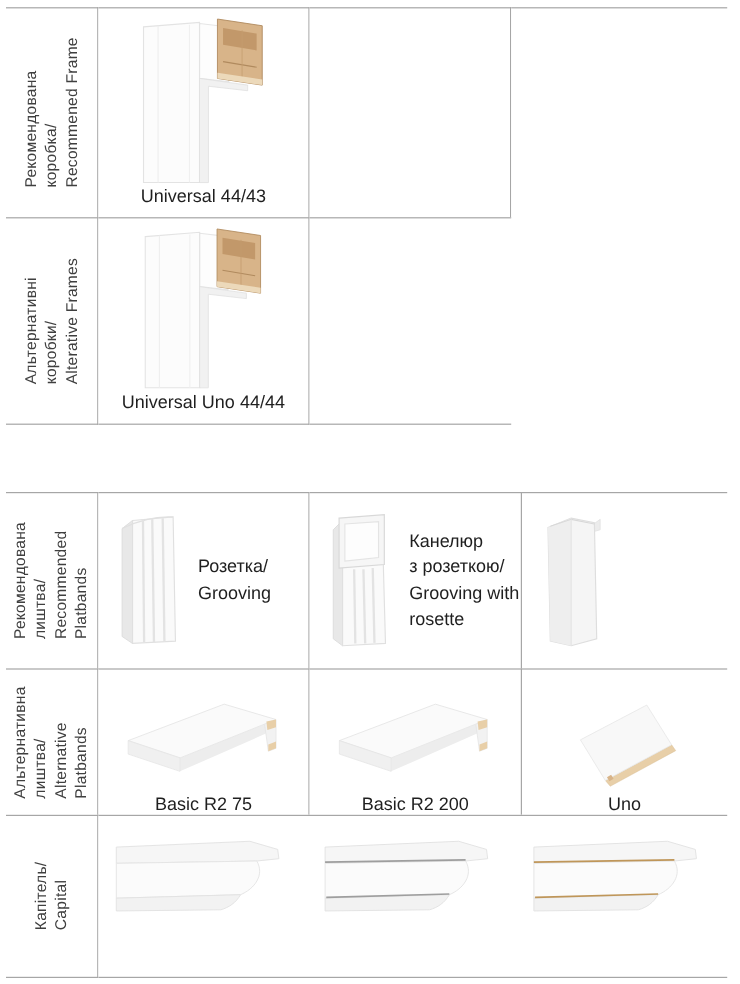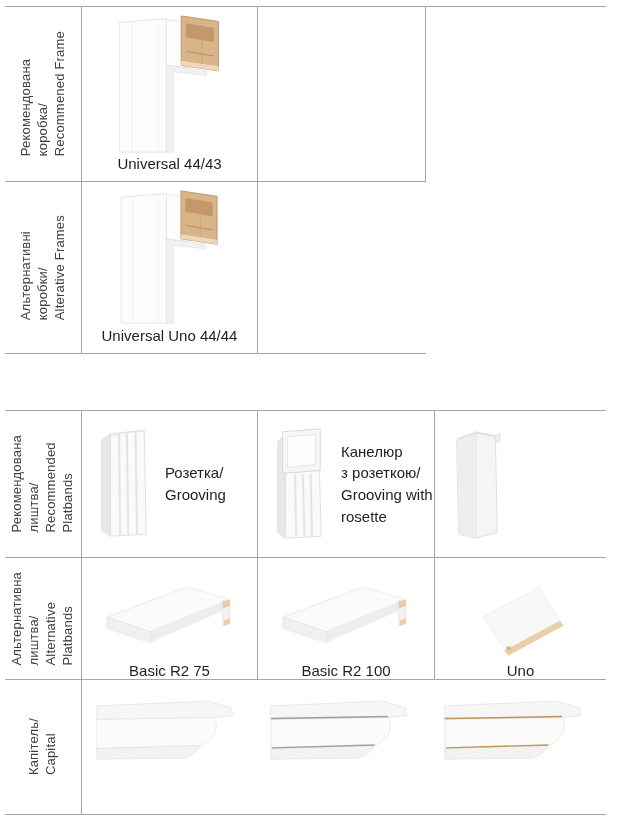--- a/index.html
+++ b/index.html
@@ -200,21 +200,21 @@
   <div class="cell vr plank-cell">
     <svg viewBox="0 0 170 95" width="158" height="86">
       <use href="#def-plank"></use>
     </svg>
     <span class="caption">Basic R2 75</span>
   </div>
   <div class="cell vr plank-cell">
     <svg viewBox="0 0 170 95" width="168" height="92">
       <use href="#def-plank"></use>
     </svg>
-    <span class="caption">Basic R2 100</span>
+    <span class="caption">Basic R2 200</span>
   </div>
   <div class="cell plank-cell">
     <svg viewBox="0 0 140 110" width="128" height="100">
       <use href="#def-uno"></use>
     </svg>
     <span class="caption">Uno</span>
   </div>
 
   <div class="cell vr row-last label-cell">
     <span class="vlabel">Капітель/

